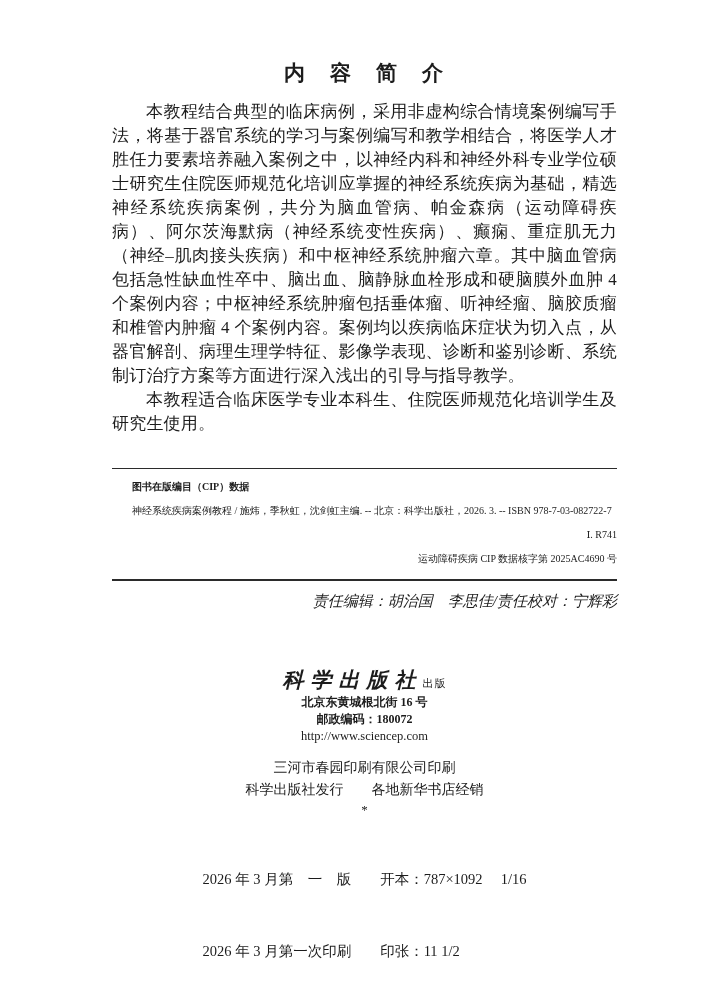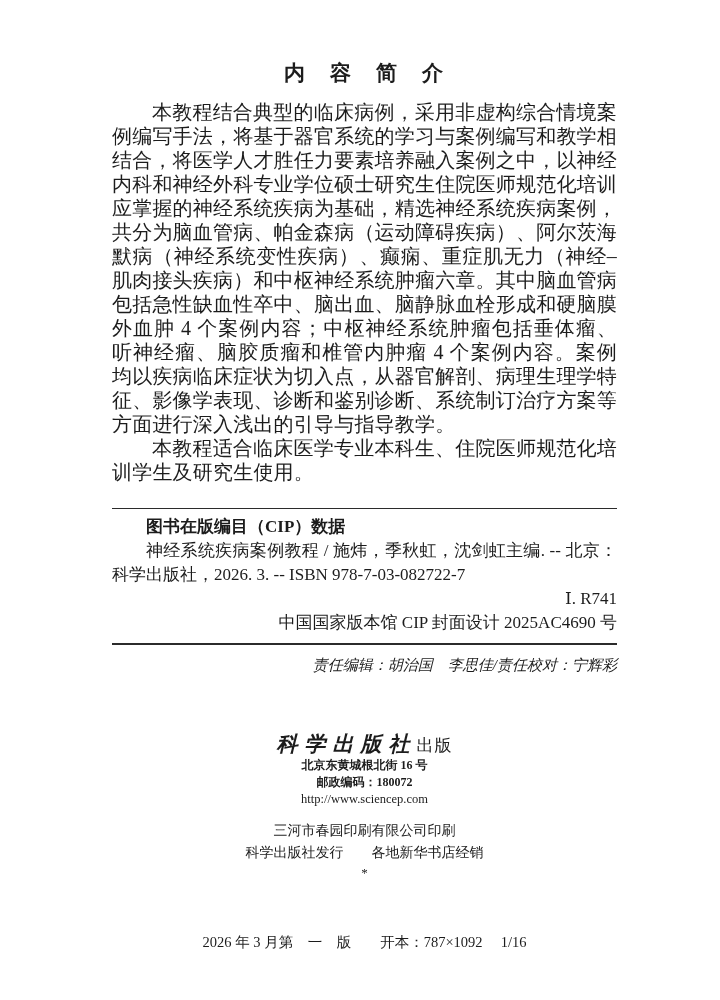--- a/index.html
+++ b/index.html
@@ -24,33 +24,33 @@
     margin: 0;
     padding-top: 60px;
     text-align: center;
     font-size: 21px;
     font-weight: 600;
     line-height: 26px;
     letter-spacing: 2px;
   }
   .para {
     margin: 0;
-    font-size: 20px;
+    font-size: 17px;
     line-height: 24px;
     text-align: justify;
     text-indent: 2em;
     letter-spacing: 0.2px;
   }
   .para.first { margin-top: 14px; }
   .cip-box {
-    margin-top: 24px;
+    margin-top: 32px;
     border-top: 1.5px solid #2b2b2b;
     border-bottom: 2.5px solid #2b2b2b;
     padding: 6px 0 8px 0;
-    font-size: 17px;
+    font-size: 10px;
     line-height: 24px;
   }
   .cip-heading {
     font-weight: bold;
     text-indent: 2em;
     margin: 0;
   }
   .cip-line {
     margin: 0;
     text-indent: 2em;
@@ -76,21 +76,21 @@
     white-space: pre;
   }
   .logo-script {
     font-size: 21px;
     font-weight: bold;
     font-style: italic;
     letter-spacing: 7px;
     text-align: center;
   }
   .publish-label {
-    font-size: 17px;
+    font-size: 11px;
     letter-spacing: 1px;
     text-align: right;
   }
   .addr { font-size: 12px; line-height: 17px; font-weight: 600; }
   .website { font-size: 12.5px; font-weight: normal; }
   .printer { margin-top: 12px; font-size: 14px; line-height: 22px; }
   .distribution { font-size: 14px; line-height: 22px; white-space: pre; }
   .star { font-size: 13px; line-height: 18px; height: 18px; }
   .edition-wrap { text-align: center; }
   .edition {
@@ -109,21 +109,21 @@
 
     <h1 class="doc-title">内　容　简　介</h1>
 
     <p class="para first">本教程结合典型的临床病例，采用非虚构综合情境案例编写手法，将基于器官系统的学习与案例编写和教学相结合，将医学人才胜任力要素培养融入案例之中，以神经内科和神经外科专业学位硕士研究生住院医师规范化培训应掌握的神经系统疾病为基础，精选神经系统疾病案例，共分为脑血管病、帕金森病（运动障碍疾病）、阿尔茨海默病（神经系统变性疾病）、癫痫、重症肌无力（神经–肌肉接头疾病）和中枢神经系统肿瘤六章。其中脑血管病包括急性缺血性卒中、脑出血、脑静脉血栓形成和硬脑膜外血肿 4 个案例内容；中枢神经系统肿瘤包括垂体瘤、听神经瘤、脑胶质瘤和椎管内肿瘤 4 个案例内容。案例均以疾病临床症状为切入点，从器官解剖、病理生理学特征、影像学表现、诊断和鉴别诊断、系统制订治疗方案等方面进行深入浅出的引导与指导教学。</p>
     <p class="para">本教程适合临床医学专业本科生、住院医师规范化培训学生及研究生使用。</p>
 
     <div class="cip-box">
       <p class="cip-heading">图书在版编目（CIP）数据</p>
       <p class="cip-entry">神经系统疾病案例教程 / 施炜，季秋虹，沈剑虹主编. -- 北京：科学出版社，2026. 3. -- ISBN 978-7-03-082722-7</p>
       <p class="cip-line">Ⅰ. R741</p>
-      <p class="cip-line">中国国家版本馆 CIP 封面设计 2025AC4690 号</p>
+      <p class="cip-line">运动障碍疾病 CIP 数据核字第 2025AC4690 号</p>
     </div>
 
     <div class="staff">
       <div>责任编辑：胡治国　李思佳/责任校对：宁辉彩</div>
     </div>
 
     <div class="pub-block">
       <div class="logo-line"><span class="logo-script">科学出版社</span><span class="publish-label">出版</span></div>
       <div class="addr">北京东黄城根北街 16 号</div>
       <div class="addr">邮政编码：180072</div>

